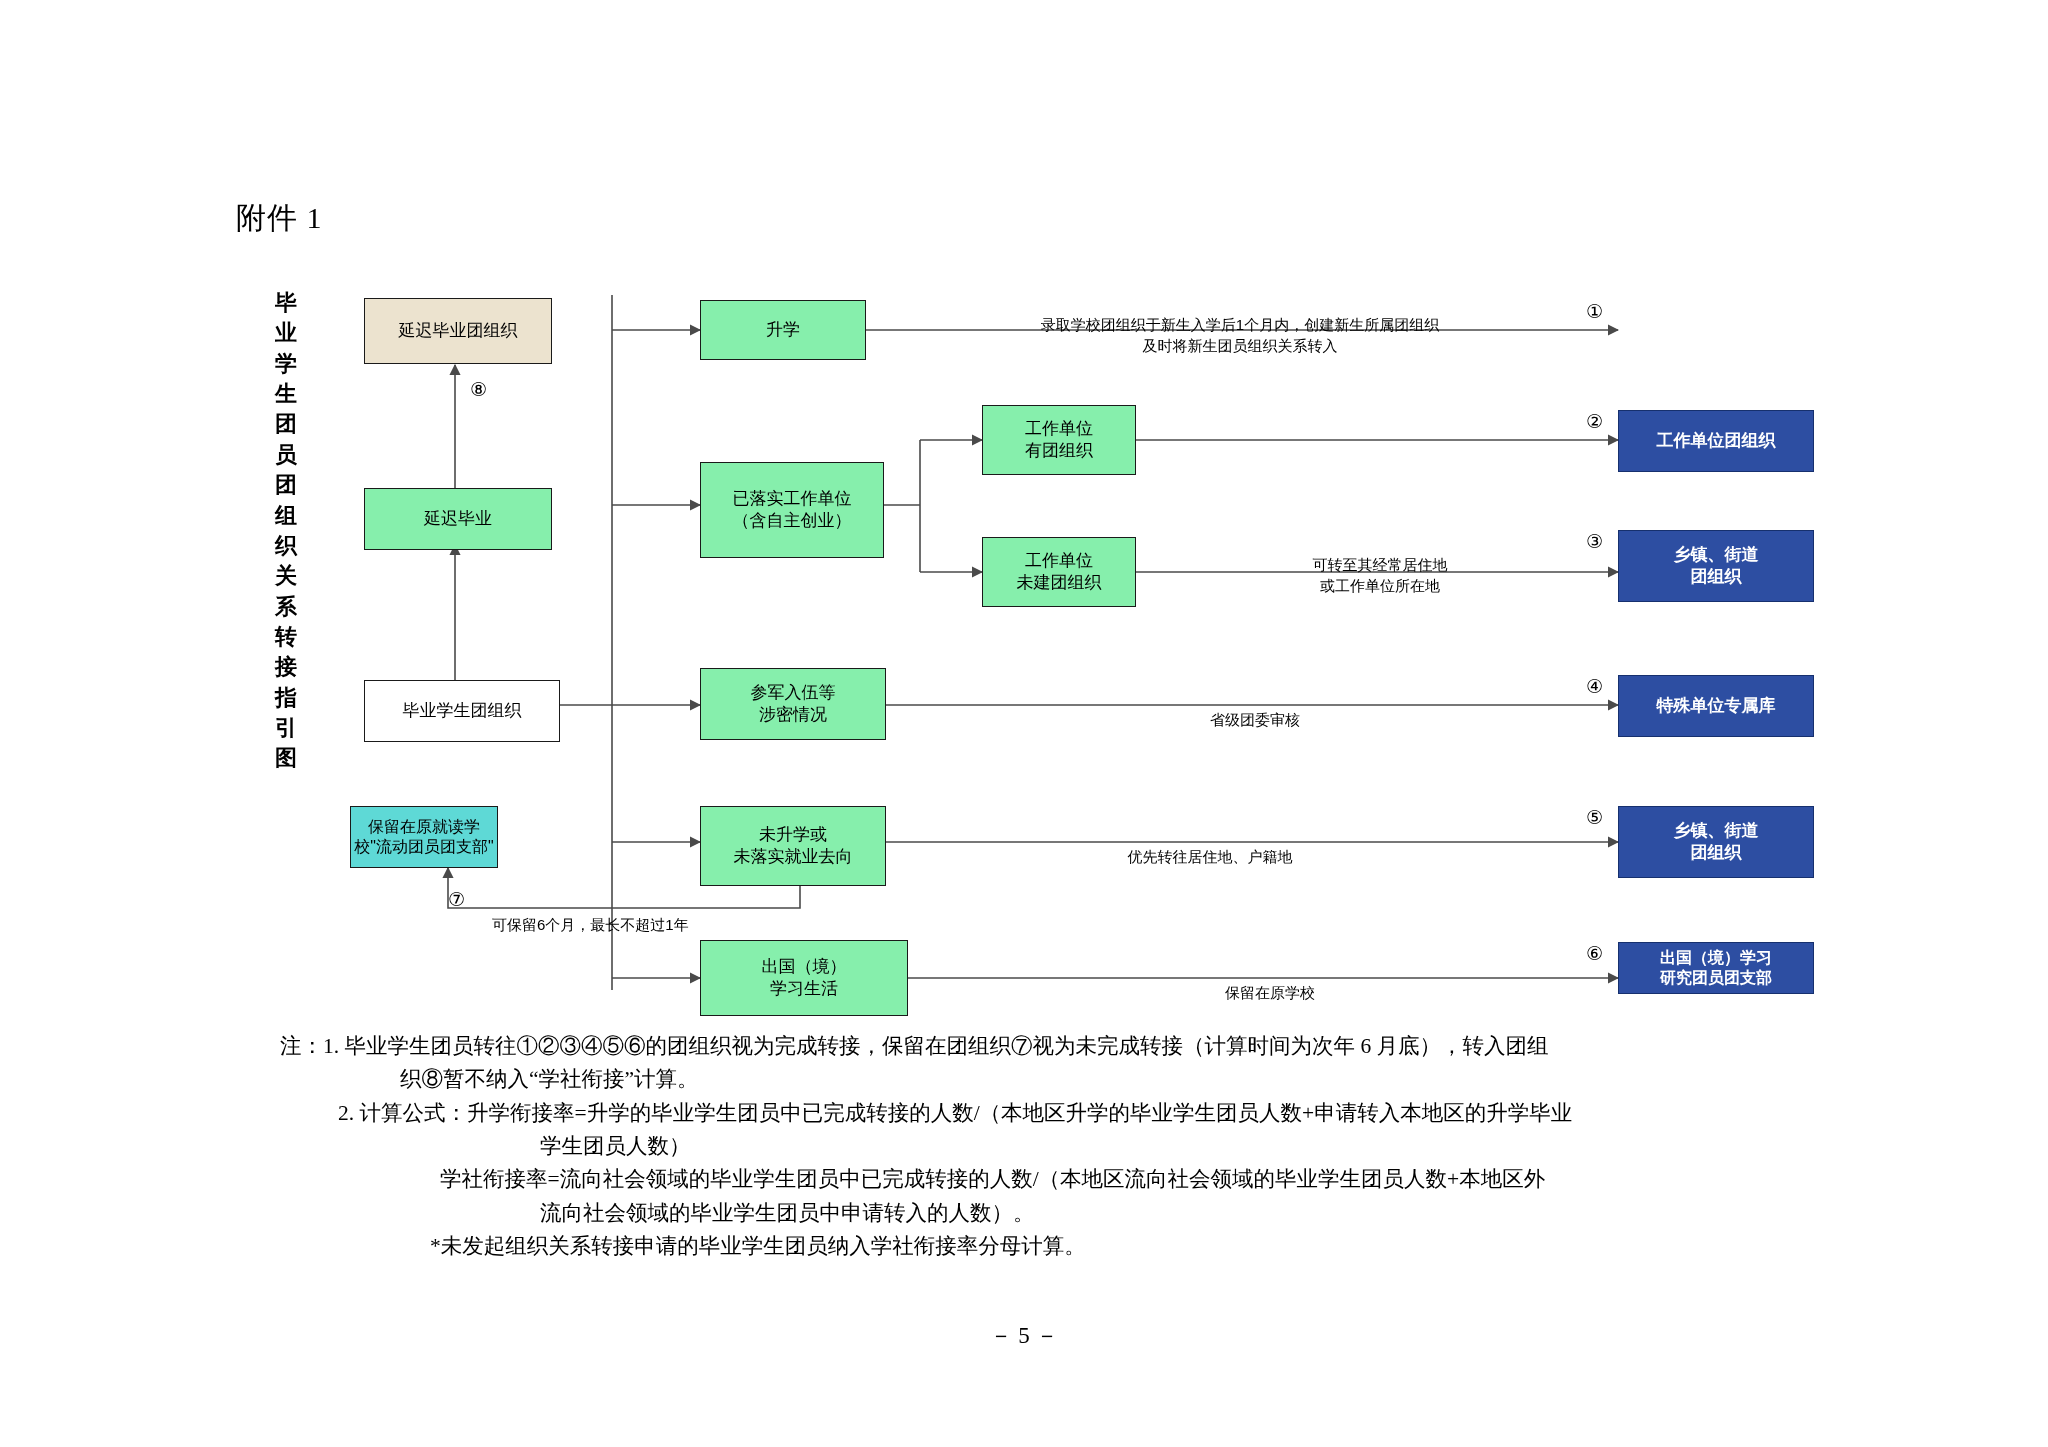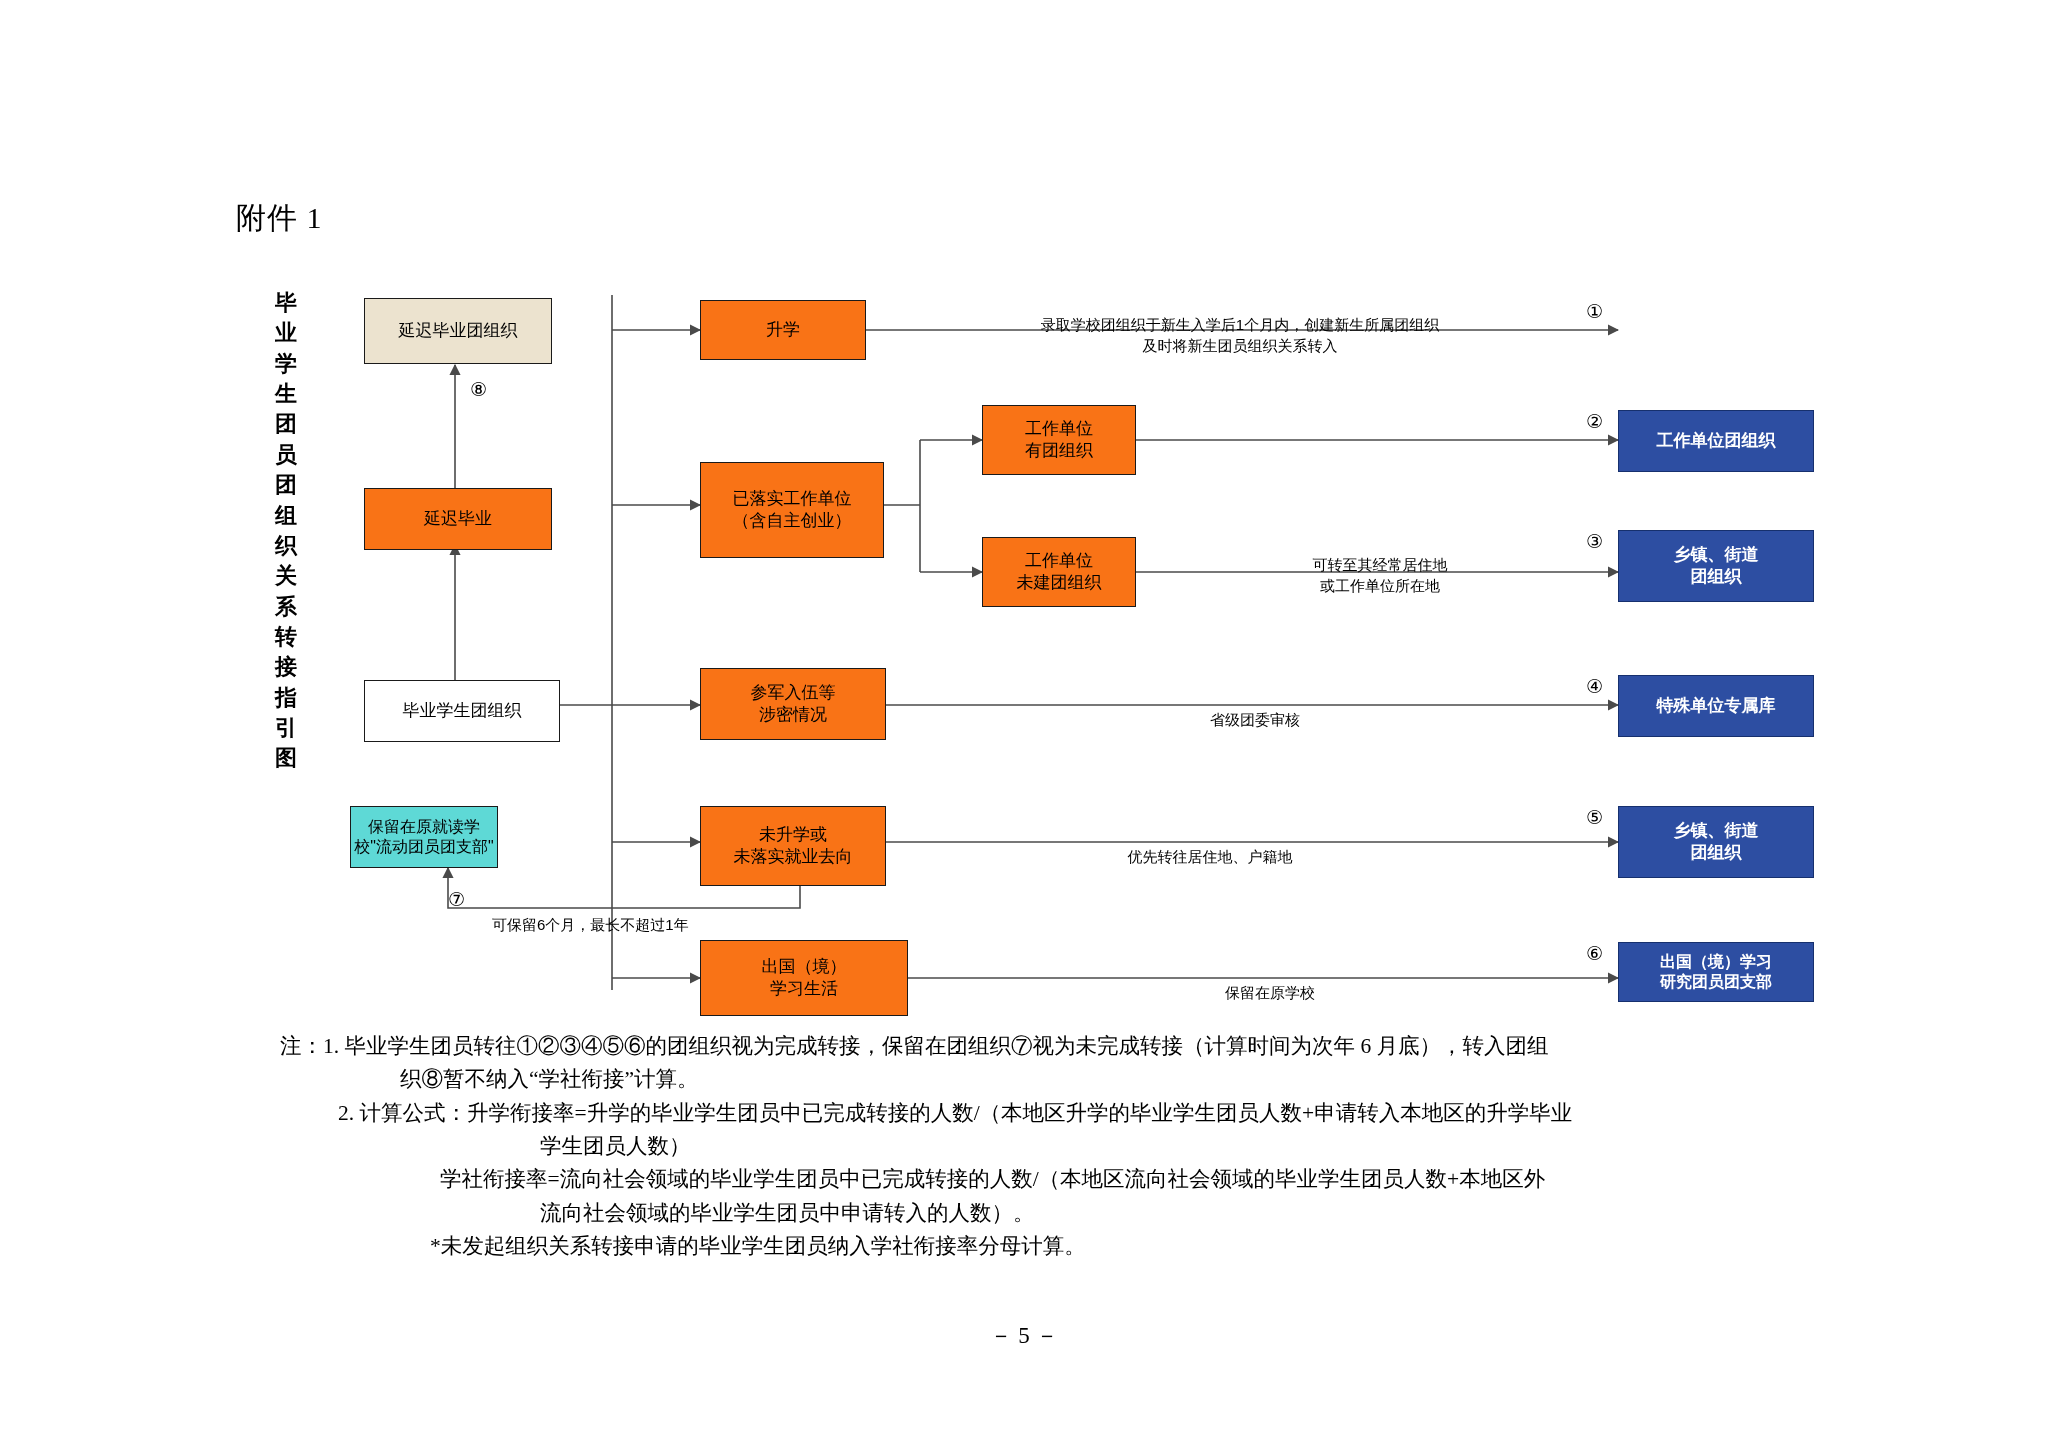--- a/index.html
+++ b/index.html
@@ -69,21 +69,21 @@
     align-items: center;
     justify-content: center;
     text-align: center;
     font-family: "Liberation Sans", "DejaVu Sans", sans-serif;
     font-size: 17px;
     line-height: 1.28;
     border: 1px solid #2b2b2b;
     white-space: pre-line;
     z-index: 3;
   }
-  .node.yellow { background: #f97316; border-color: #1a1a1a; }
+  .node.yellow { background: #86efac; border-color: #1a1a1a; }
   .node.beige  { background: #ece3cf; border-color: #1a1a1a; }
   .node.white  { background: #ffffff; border-color: #1a1a1a; }
   .node.cyan   { background: #5ed9d6; border-color: #1a1a1a; }
   .node.blue   { background: #2d4ea2; border-color: #16306e; color: #fff; font-weight: bold; }
 
   .edge-label {
     position: absolute;
     font-family: "Liberation Sans", "DejaVu Sans", sans-serif;
     font-size: 15px;
     line-height: 1.35;
@@ -265,21 +265,21 @@
 
     <div class="node blue" style="left:1618px; top:675px; width:196px; height:62px;">
       <span>特殊单位专属库</span>
     </div>
 
     <div class="node blue" style="left:1618px; top:806px; width:196px; height:72px;">
       <span>乡镇、街道
 团组织</span>
     </div>
 
-    <div class="node blue" style="left:1618px; top:942px; width:196px; height:60px; font-size:16px;">
+    <div class="node blue" style="left:1618px; top:942px; width:196px; height:52px; font-size:16px;">
       <span>出国（境）学习
 研究团员团支部</span>
     </div>
 
     <div class="edge-label" style="left:960px; top:295px; width:560px;">
       <span>录取学校团组织于新生入学后1个月内，创建新生所属团组织
 及时将新生团员组织关系转入</span>
     </div>
 
     <div class="edge-label" style="left:1230px; top:535px; width:300px;">

